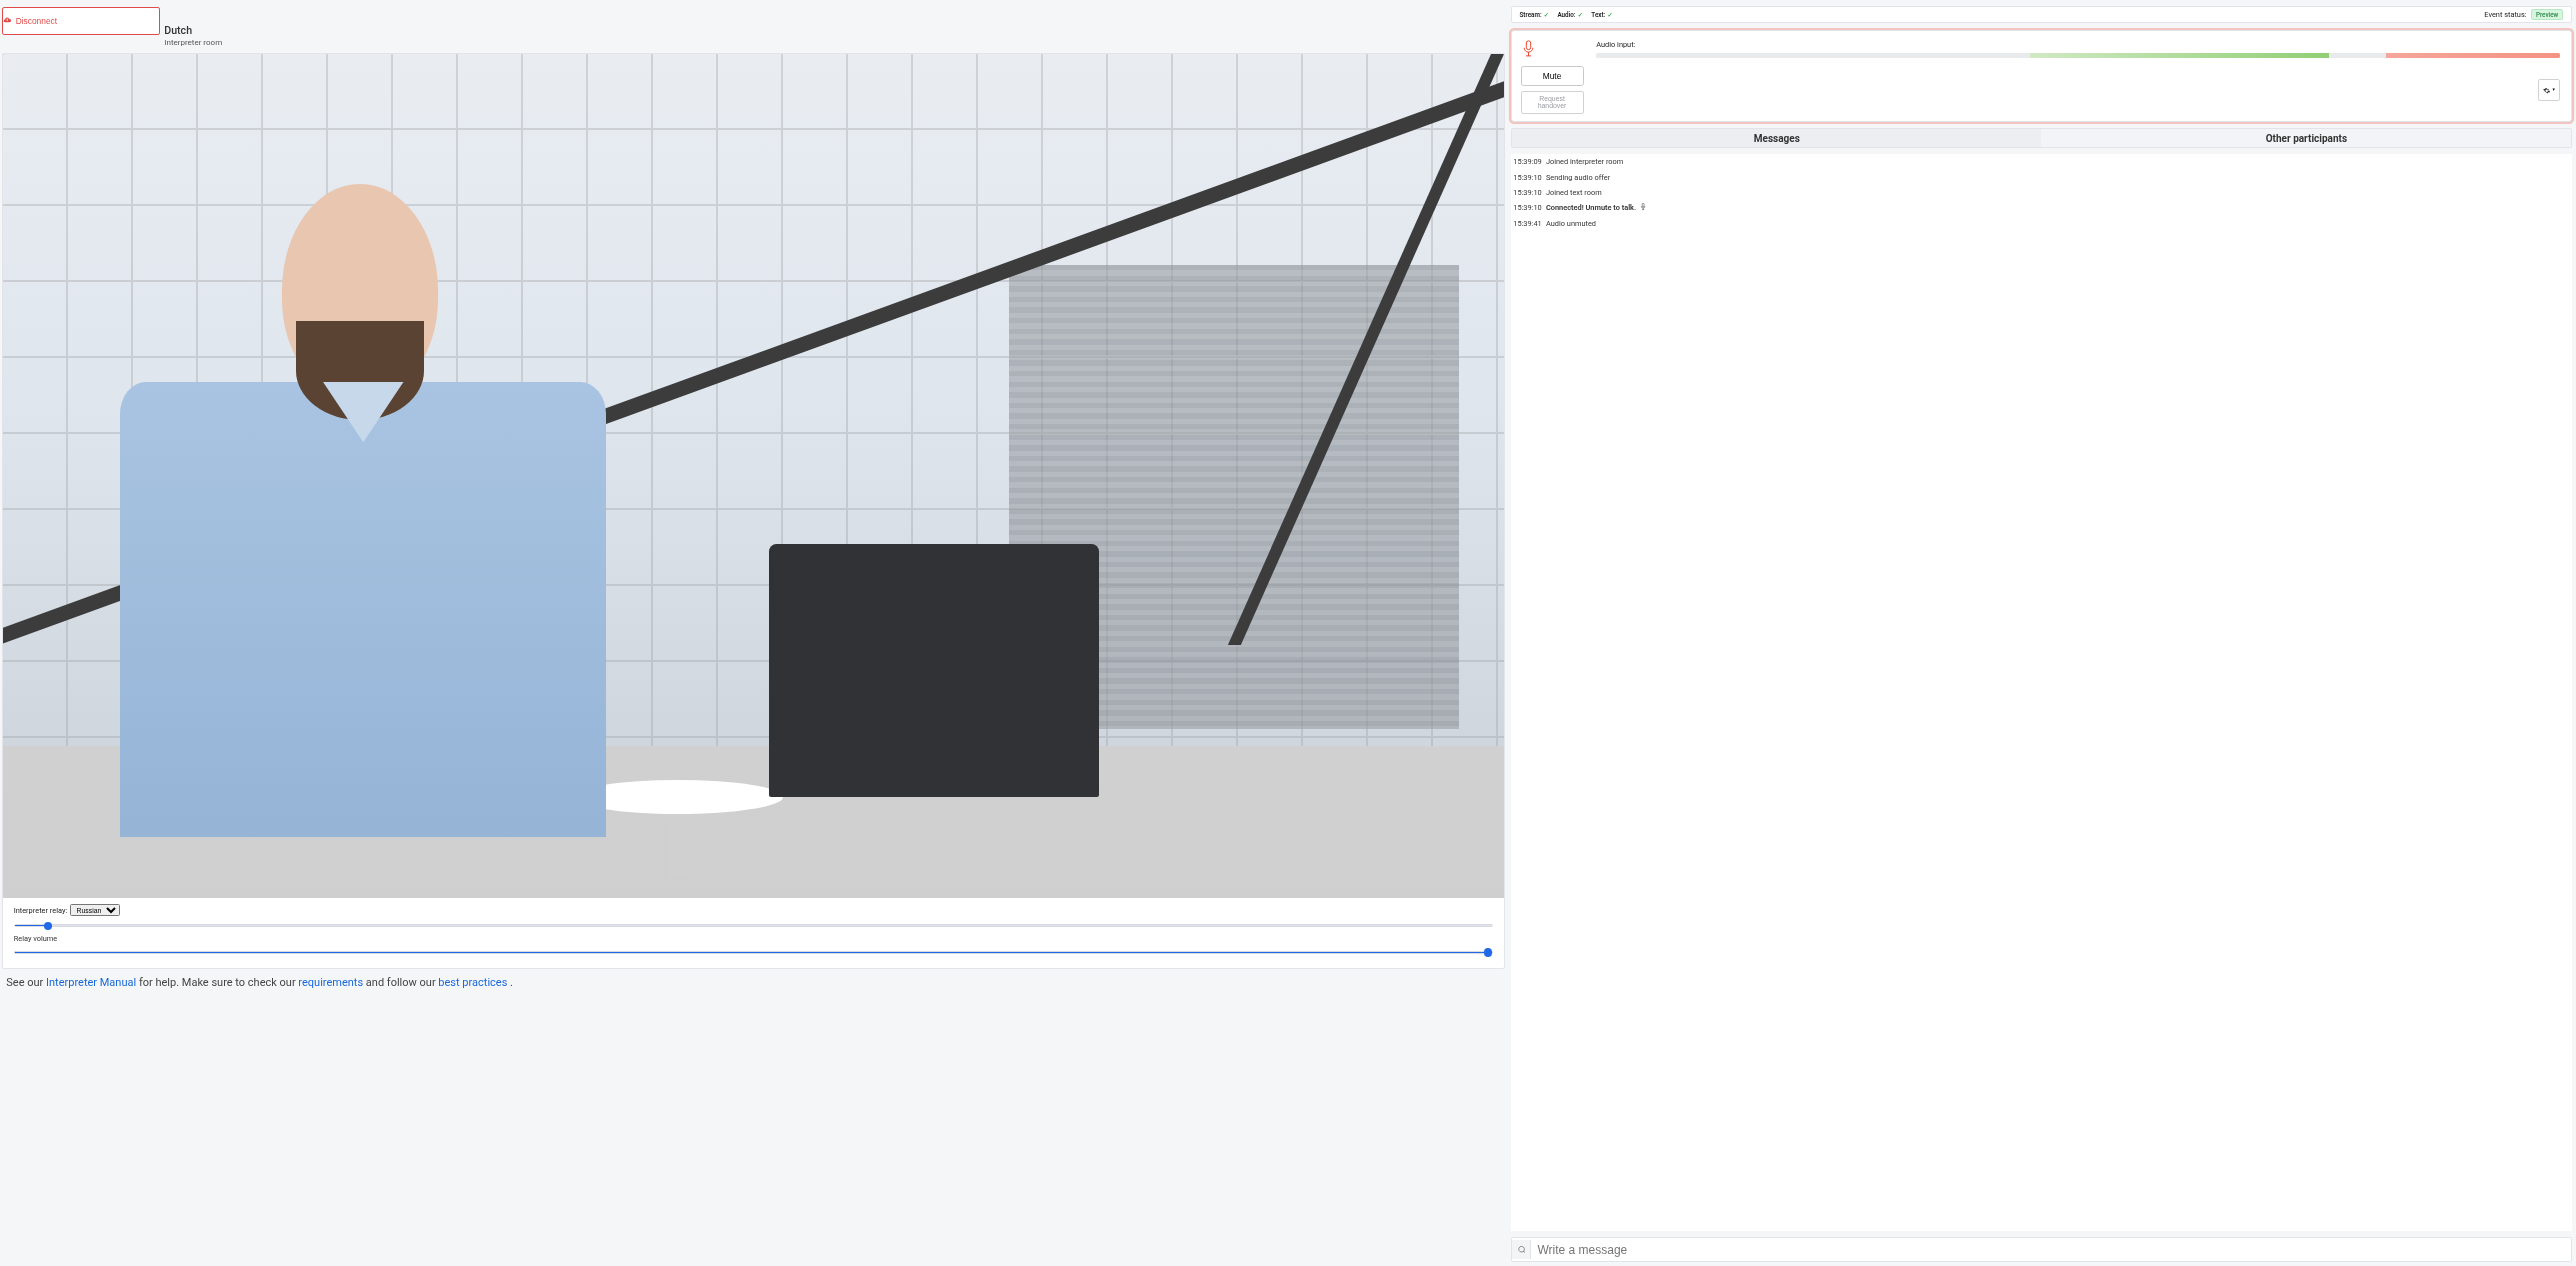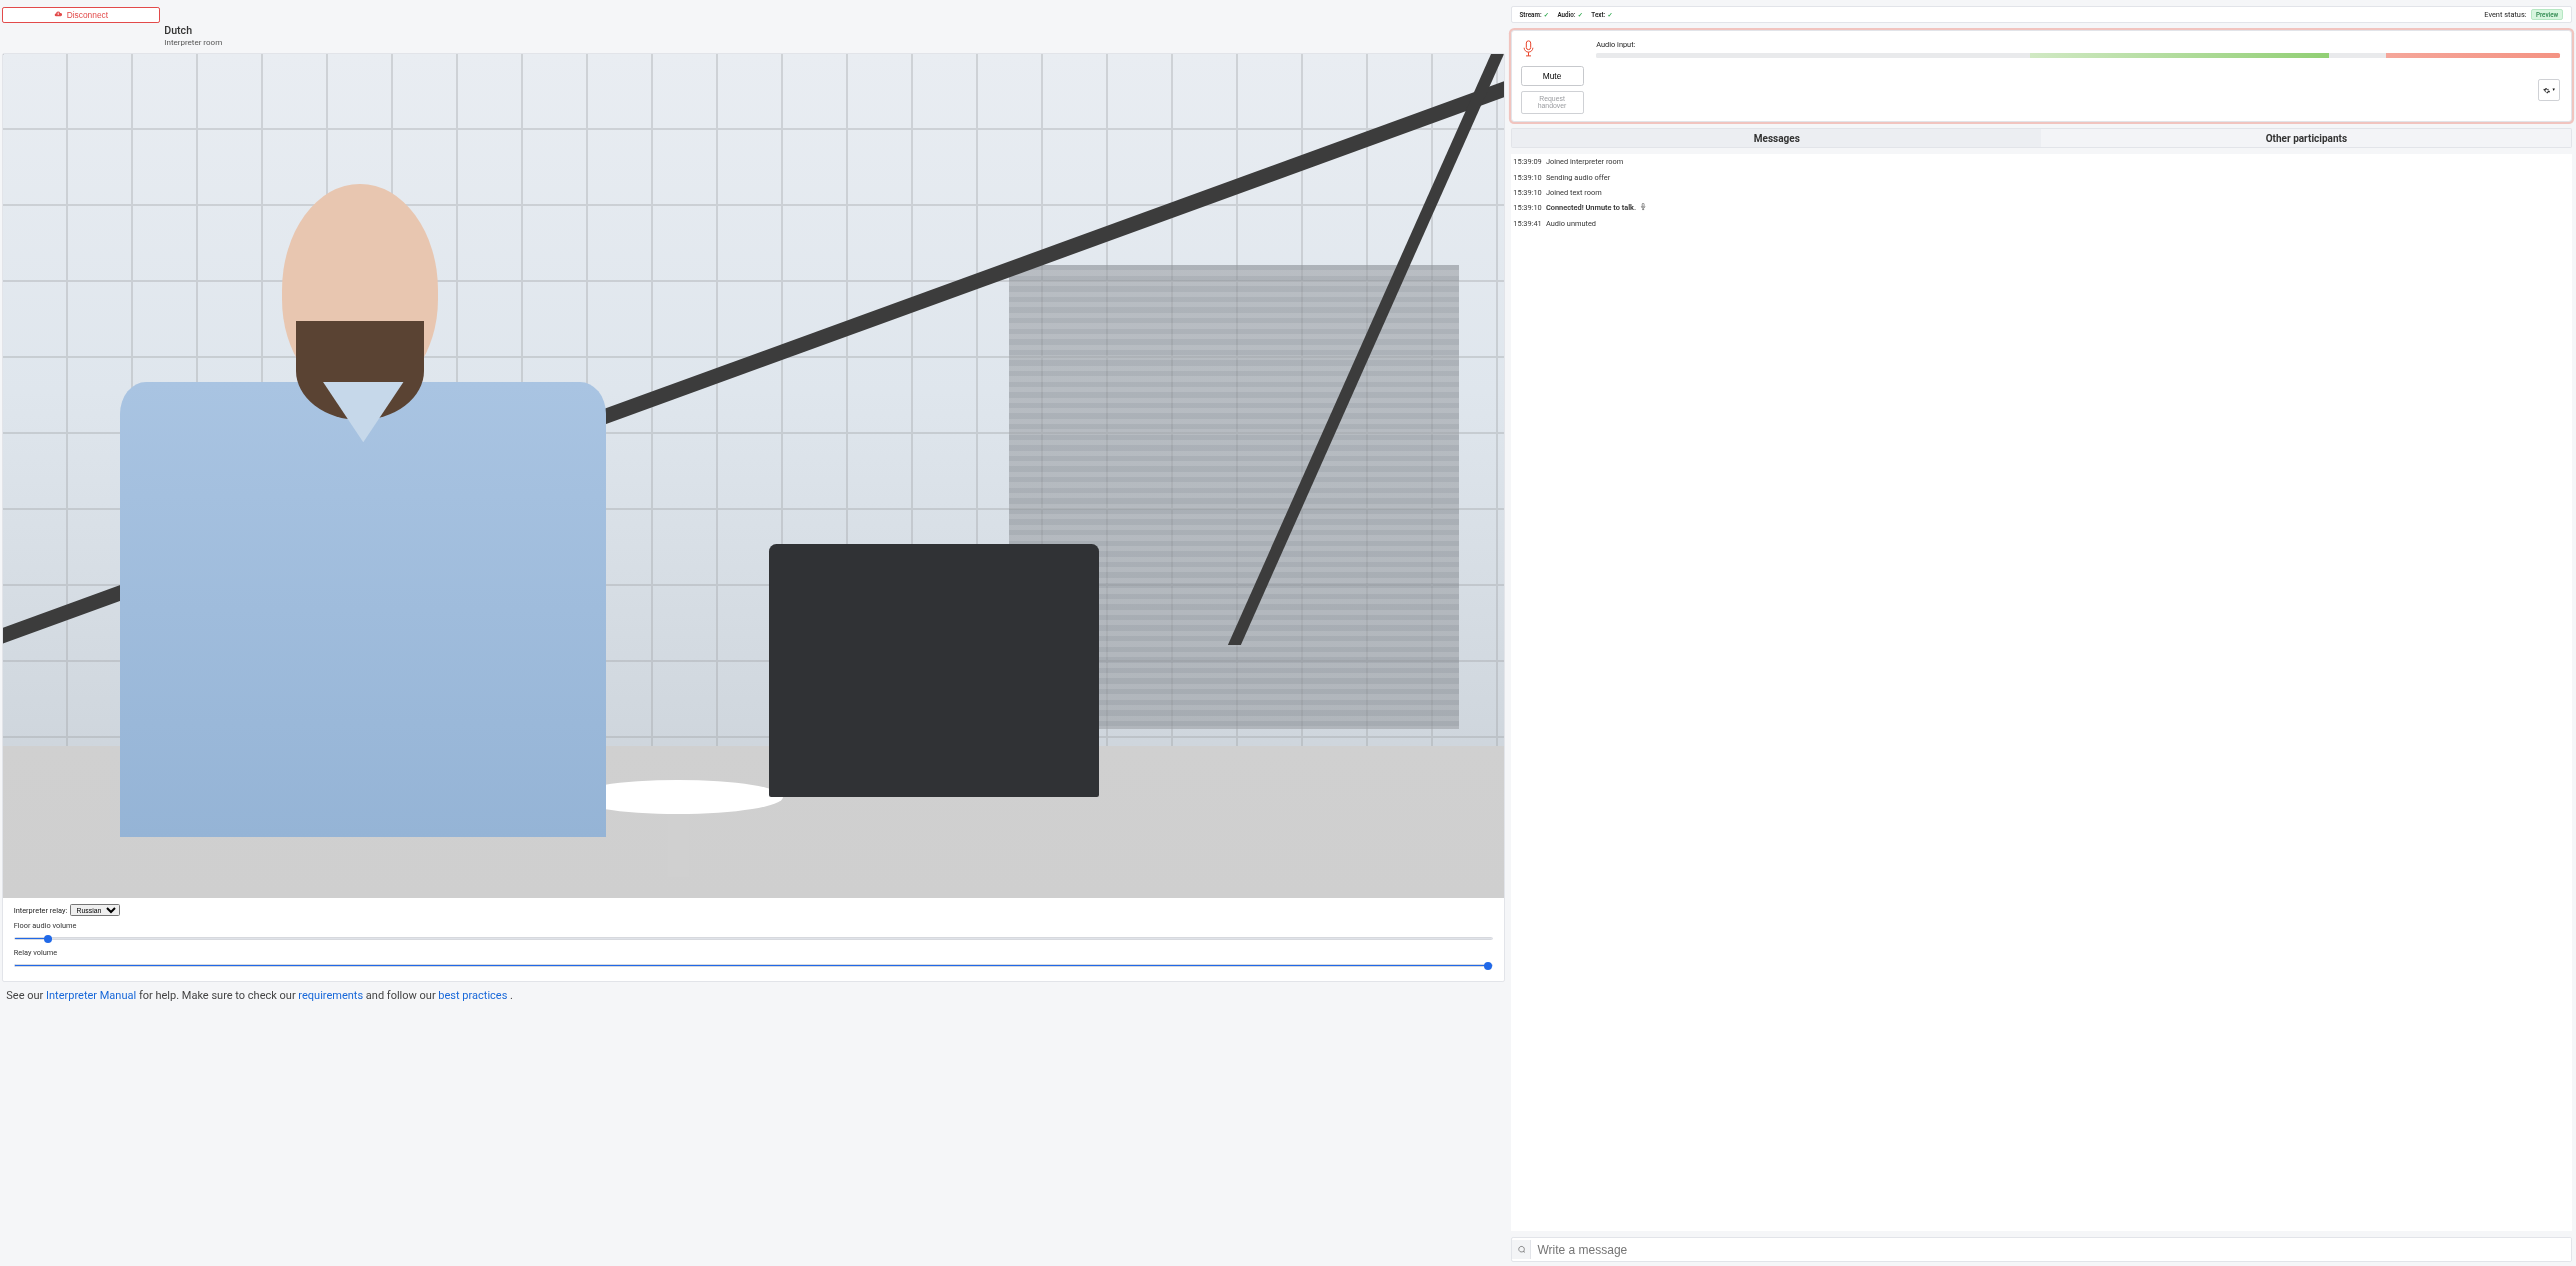--- a/index.html
+++ b/index.html
@@ -32,23 +32,22 @@
   }
   .disconnect {
     flex: 0 0 158px;
     border: 0.5px solid #e24a4a;
     background: #fff;
     color: #e24a4a;
     border-radius: 2.1px;
     font-size: 8.4px;
     display: flex;
     align-items: center;
-    justify-content: center;
     gap: 4.2px;
-    height: 16px;
+    height: 28px;
     line-height: 1;
     cursor: pointer;
   }
   .disconnect svg { width: 8.4px; height: 8.4px; fill: #e24a4a; }
   .title-block { display: flex; flex-direction: column; justify-content: center; line-height: 1.2; }
   .title-block .lang { font-size: 10.6px; font-weight: 500; color: #333; margin-top: 18px; }
   .title-block .sub { font-size: 8px; color: #555; }
 
   .video-card {
     background: #fff;
@@ -266,21 +265,20 @@
           </div>
         </div>
       </div>
       <div class="controls">
         <div class="relay-row">
           <span>Interpreter relay:</span>
           <select>
             <option>Russian</option>
           </select>
         </div>
-        <div class="slider-label">Floor audio volume</div>
         <input type="range" min="0" max="100" class="slider low" value="2" style="">
         <div class="slider-label">Relay volume</div>
         <input type="range" min="0" max="100" class="slider full" value="100" style="">
       </div>
     </div>
 
     <div class="help-text">
       <span>See our </span>
       <a>Interpreter Manual</a>
       <span> for help. Make sure to check our </span>

